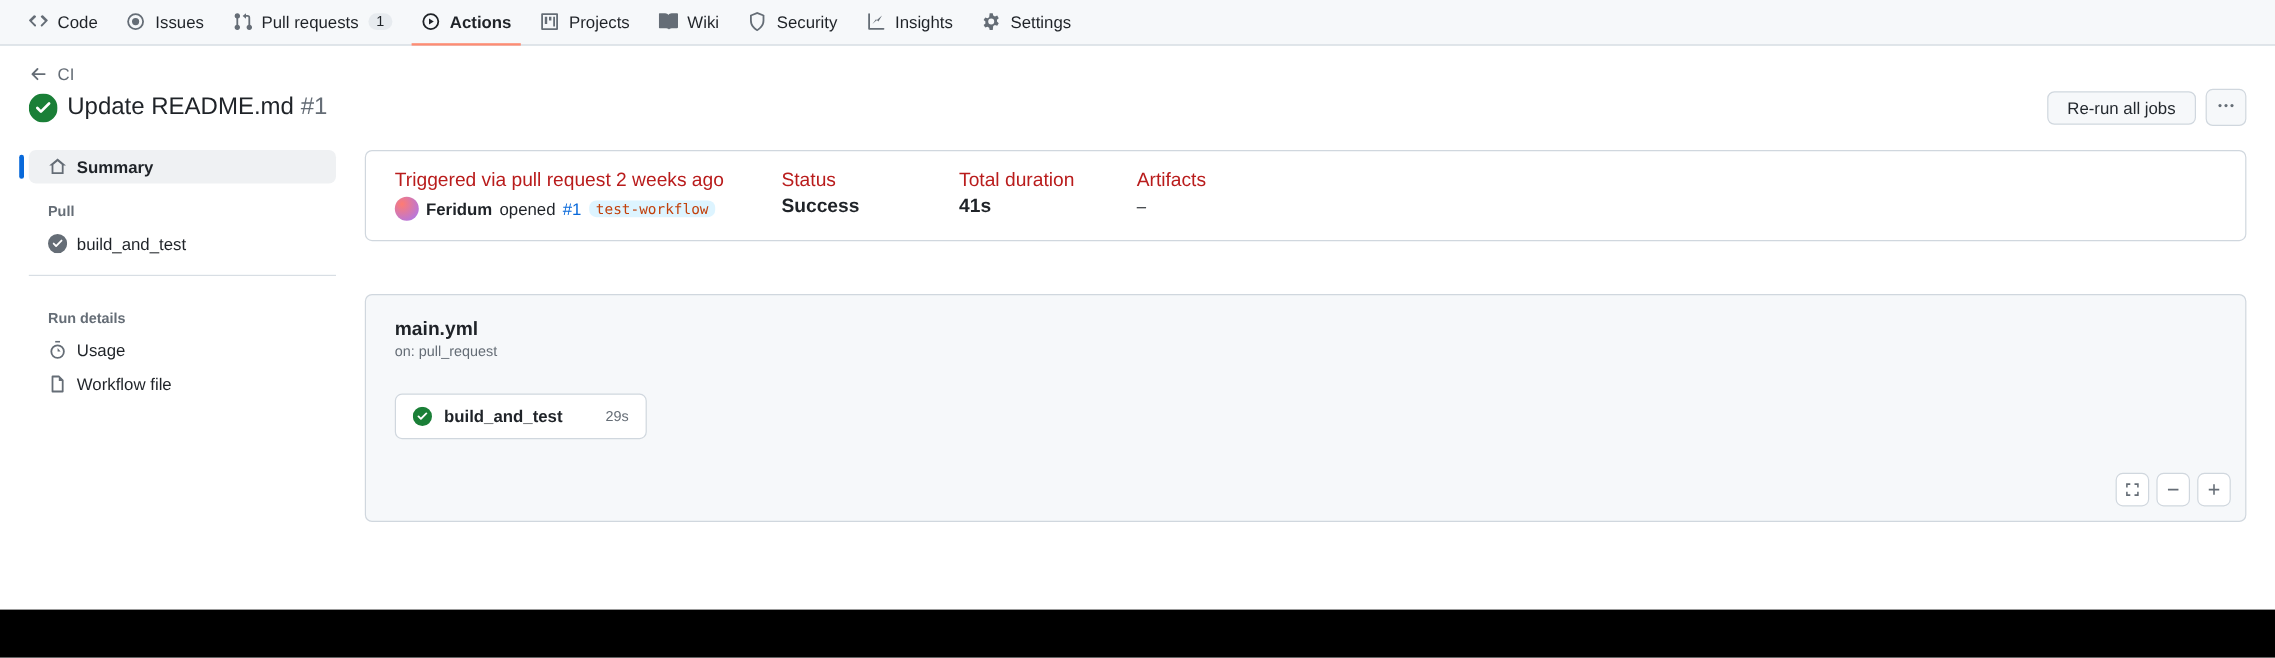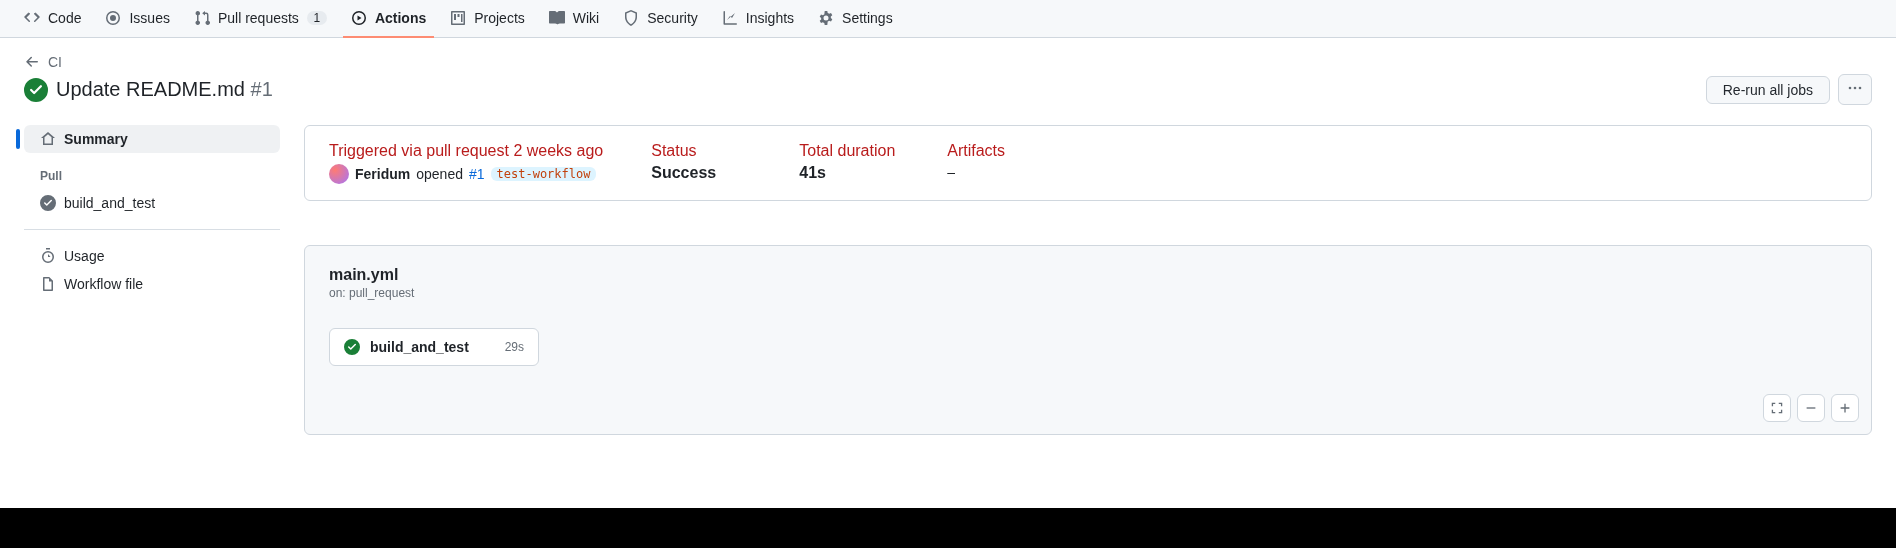--- a/index.html
+++ b/index.html
@@ -166,20 +166,21 @@
       <div class="side-sect-title">Pull</div>
       <div class="side-item">
         <svg class="side-icon check-circle" viewBox="0 0 16 16">
             <path d="M8 0a8 8 0 1 0 0 16A8 8 0 0 0 8 0zm3.78 6.03l-4.5 4.5a.75.75 0 0 1-1.06 0l-2-2a.75.75 0 1 1 1.06-1.06L6.75 8.94l3.97-3.97a.75.75 0 1 1 1.06 1.06z"></path>
           </svg>
         <span>build_and_test</span>
       </div>
 
       <div class="side-divider"></div>
 
+      <div class="side-sect-title">Run details</div>
       <div class="side-item">
         <svg class="side-icon" viewBox="0 0 16 16">
             <path d="M6 0h4v1.5H6V0zm2 3a6 6 0 1 0 0 12A6 6 0 0 0 8 3zm0 1.5a4.5 4.5 0 1 1 0 9 4.5 4.5 0 0 1 0-9zM8 6v3h2.5"></path>
           </svg>
         <span>Usage</span>
       </div>
       <div class="side-item">
         <svg class="side-icon" viewBox="0 0 16 16">
             <path d="M3 1.75C3 1.34 3.34 1 3.75 1h5.5l3.75 3.75v9.5c0 .41-.34.75-.75.75h-8.5A.75.75 0 0 1 3 14.25V1.75zM4.5 2.5v11h7V5.5H9V2.5H4.5z"></path>
           </svg>

